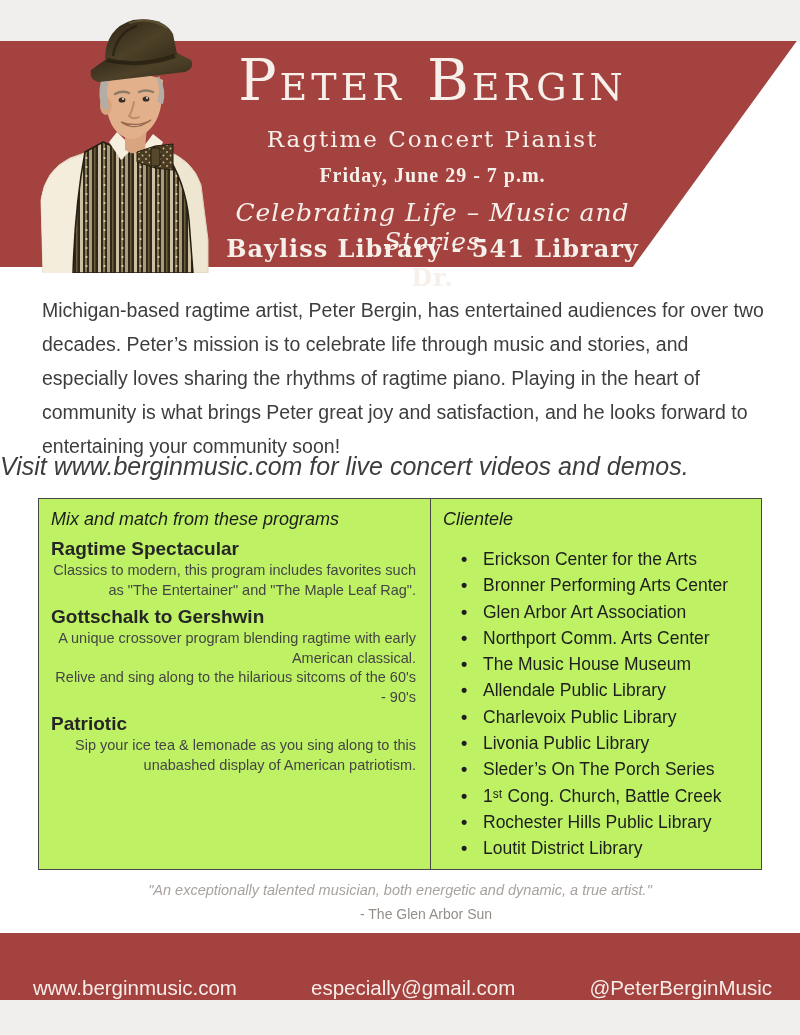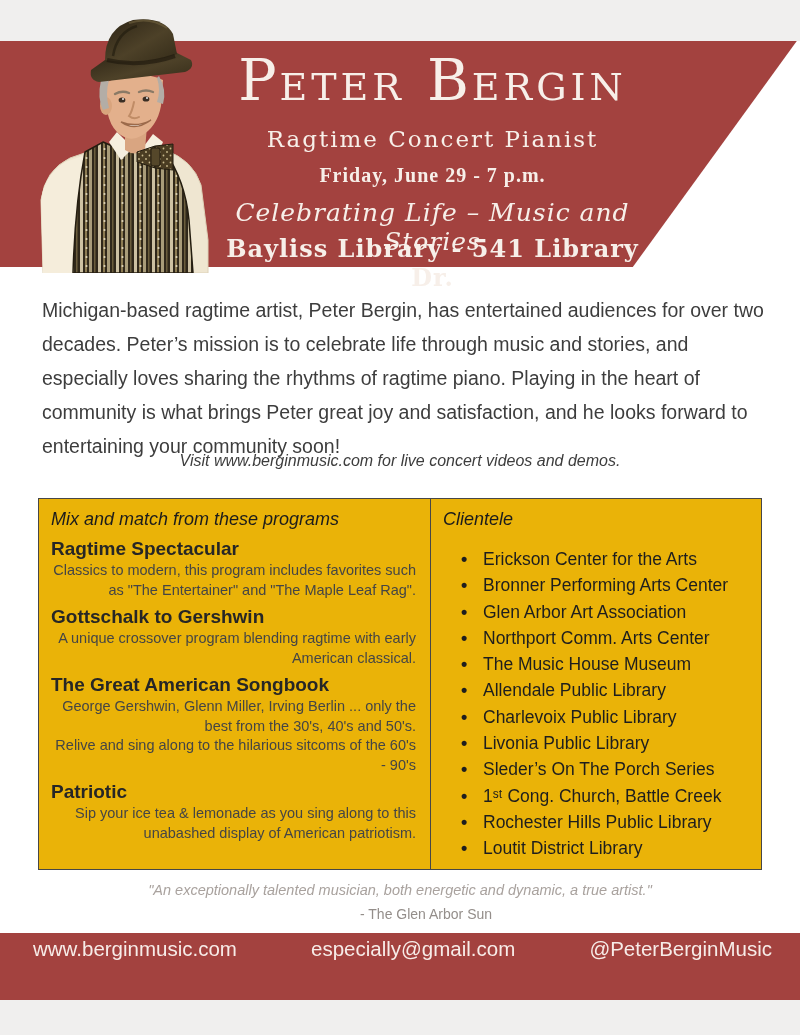--- a/index.html
+++ b/index.html
@@ -57,30 +57,30 @@
   }
   
   .intro {
     position: absolute; left: 42px; top: 293px;
     width: 736px;
     font-size: 19.5px; line-height: 34px;
     color: #3d3d3d;
   }
   .visit-line {
     position: absolute; left: 0; top: 452px;
-    width: 800px; text-align: center;
-    font-style: italic; font-size: 16px; color: #3d3d3d;
+    width: 800px; text-align: left;
+    font-style: italic; font-size: 25px; color: #3d3d3d;
   }
   
   .info-table {
     position: absolute; left: 38px; top: 498px;
     width: 724px; height: 372px;
     border: 1px solid #474747;
     display: flex;
-    background: #eab308;
+    background: #bef264;
   }
   .col-left {
     width: 392px;
     border-right: 1px solid #474747;
     padding: 7px 14px 0 12px;
   }
   .col-right { flex: 1; padding: 7px 8px 0 12px; }
   .col-header {
     font-style: italic; font-size: 18px; line-height: 26px; color: #1c1c1c;
   }
@@ -115,22 +115,22 @@
   }
   .quote-attr {
     position: absolute; left: 360px; top: 906px;
     font-size: 14px; color: #948e8a;
   }
   
   .footer-bar {
     position: absolute; left: 0; top: 933px;
     width: 800px; height: 67px;
     background: #a3423f;
-    display: flex; align-items: flex-start; justify-content: space-between;
-    padding: 4px 28px 0 33px;
+    display: flex; align-items: flex-end; justify-content: space-between;
+    padding: 16px 28px 0 33px;
     color: #f7ece8; font-size: 20.5px;
   }
   .bottom-strip {
     position: absolute; left: 0; top: 1000px;
     width: 800px; height: 35px;
     background: #f0efee;
   }
 </style>
 </head>
 <body>
@@ -226,24 +226,20 @@
 
       <div>
         <div class="program-title">Ragtime Spectacular</div>
         <div class="program-desc">Classics to modern, this program includes favorites such as "The Entertainer" and "The Maple Leaf Rag".</div>
       </div>
       <div>
         <div class="program-title">Gottschalk to Gershwin</div>
         <div class="program-desc">A unique crossover program blending ragtime with early American classical.</div>
       </div>
       <div>
-        <div class="program-title">The Great American Songbook</div>
-        <div class="program-desc">George Gershwin, Glenn Miller, Irving Berlin ... only the best from the 30's, 40's and 50's.</div>
-      </div>
-      <div>
         <div class="program-desc">Relive and sing along to the hilarious sitcoms of the 60's - 90's</div>
       </div>
       <div>
         <div class="program-title">Patriotic</div>
         <div class="program-desc">Sip your ice tea &amp; lemonade as you sing along to this unabashed display of American patriotism.</div>
       </div>
     </div>
 
     <div class="col-right">
       <div class="col-header">Clientele</div>

